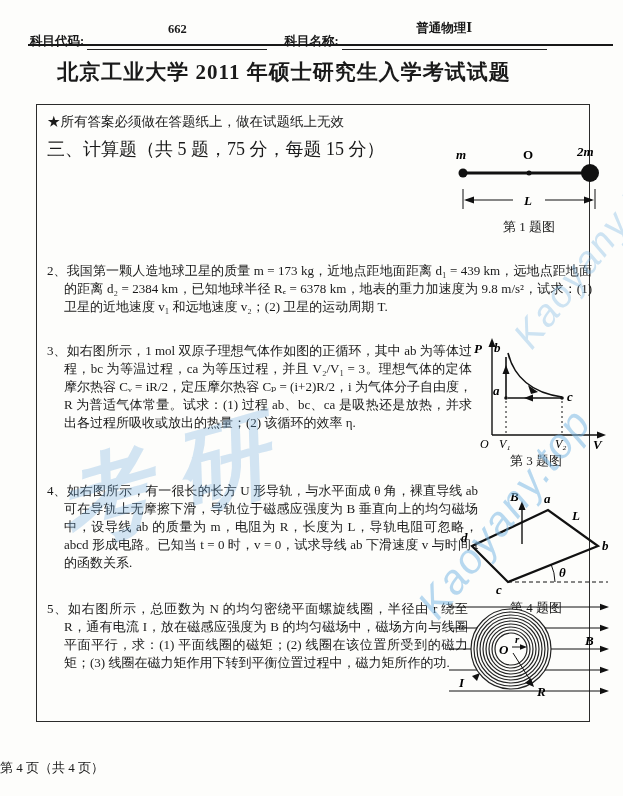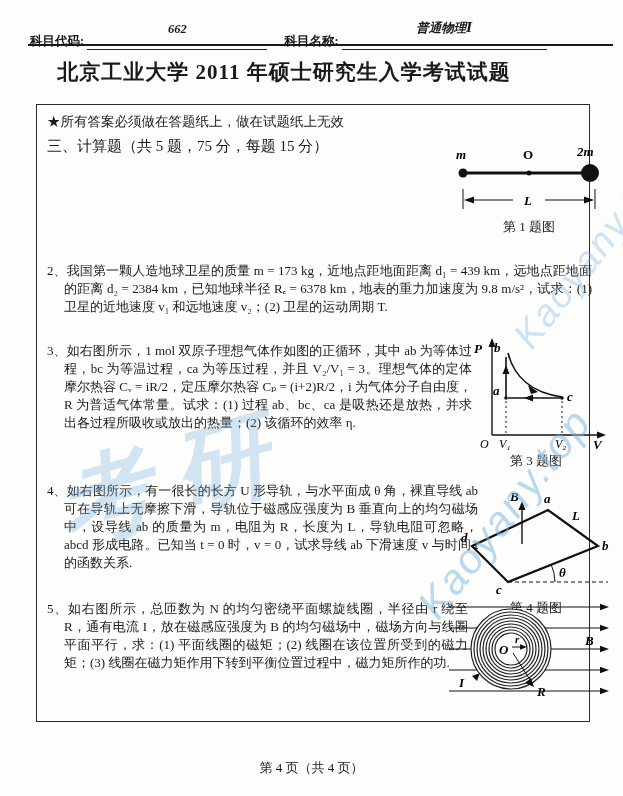--- a/index.html
+++ b/index.html
@@ -4,47 +4,47 @@
 <style>
   html,body{margin:0;padding:0;background:#e8e8e8;}
   .page{
     position:relative; width:623px; height:796px; margin:0 auto;
     background:#fdfdfb; overflow:hidden;
     font-family:"Liberation Serif","DejaVu Serif",serif;
     color:#1a1a1a;
   }
   
   .header-row{position:absolute; top:20px; left:30px; width:580px; font-size:12.5px; font-weight:bold; white-space:nowrap;}
-  .u-span{display:inline-block; border-bottom:1px solid #222; text-align:center; vertical-align:bottom; padding-bottom:12px;font-style:italic;}
+  .u-span{display:inline-block; border-bottom:1px solid #222; text-align:center; vertical-align:bottom; padding-bottom:12px;}
   .u-code{width:180px; margin-right:14px;}
   .u-name{width:205px;}
   .header-rule{position:absolute; top:44px; left:28px; width:585px; height:2.4px; background:#181818;}
   .title{position:absolute; top:58px; left:0; width:568px; text-align:center; font-size:21px; font-weight:bold; letter-spacing:1px;}
   
   .main-box{position:absolute; top:104px; left:36px; width:552px; height:616px; border:1.6px solid #2b2b2b;}
   .notice{position:absolute; top:8px; left:10px; font-size:13.5px;}
-  .section-heading{position:absolute; top:32px; left:10px; font-size:15px;}
+  .section-heading{position:absolute; top:32px; left:10px; font-size:18px;}
   .q-text{position:absolute; font-size:13px; line-height:18px; text-align:justify; text-indent:-17px; padding-left:17px;}
   .q1{top:54px; left:10px; width:392px;}
   .q2{top:157px; left:10px; width:528px;}
   .q3{top:237px; left:10px; width:408px;}
   .q4{top:377px; left:10px; width:414px;}
   .q5{top:495px; left:10px; width:404px;}
   .fig{position:absolute; text-align:center;}
   .fig1{top:34px; left:408px; width:168px;}
   .fig3{top:228px; left:424px; width:150px;}
   .fig4{top:381px; left:420px; width:158px;}
   .fig5{top:492px; left:408px; width:172px;}
   .fig svg{display:block; margin:0 auto;}
   .fig-caption{font-size:13px; margin-top:1px;}
   svg text{font-family:"Liberation Serif","DejaVu Serif",serif;}
   .it{font-style:italic; font-weight:bold;}
   
   .footer-note{position:absolute; top:727px; left:38px; font-size:13px; font-weight:bold;}
-  .page-num{position:absolute; top:759px; left:0; width:623px; text-align:center; font-size:13px;}
+  .page-num{position:absolute; top:759px; left:0; width:623px; font-size:13px;}
   
   .wm{position:absolute; pointer-events:none; white-space:nowrap; z-index:5;}
   .wm-cn{left:55px; top:415px; font-size:95px; font-style:italic; font-weight:bold; letter-spacing:26px; color:rgba(100,165,220,0.28); transform:rotate(-16deg);}
   .wm-brand1{left:408px; top:598px; font-size:42px; font-style:italic; letter-spacing:2px; font-family:"Liberation Sans","DejaVu Sans",sans-serif; color:rgba(125,185,230,0.55); transform:rotate(-52deg); transform-origin:left top;}
   .wm-brand2{left:505px; top:330px; font-size:38px; font-style:italic; letter-spacing:2px; font-family:"Liberation Sans","DejaVu Sans",sans-serif; color:rgba(125,185,230,0.38); transform:rotate(-52deg); transform-origin:left top;}
 </style>
 </head>
 <body>
 
 <div class="page">

